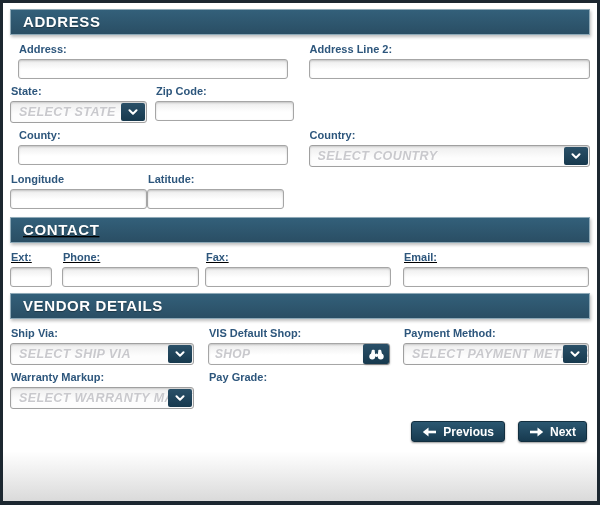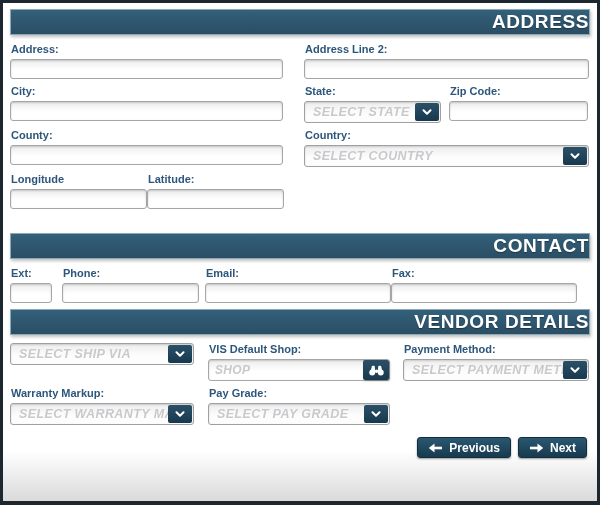--- a/index.html
+++ b/index.html
@@ -17,30 +17,29 @@
     background: linear-gradient(180deg, #ffffff 0%, #ffffff 90%, #dadada 100%);
     padding: 6px 7px 0 7px;
   }
   
   .sec-header {
     height: 26px;
     background: linear-gradient(180deg, #33607a 0%, #2a4e64 100%);
     border: 1px solid #8ea9b7;
     box-shadow: 1px 2px 3px rgba(0,0,0,0.25);
     color: #ffffff;
-    font-size: 19px;
+    font-size: 15px;
     font-weight: bold;
     letter-spacing: 0.6px;
     line-height: 24px;
     padding-left: 12px;
     text-shadow: 0 1px 1px rgba(0,0,0,0.35);
     margin-bottom: 8px;
-    text-align: right;
-  }
-  section#contact { margin-top: 24px; }
+  }
+  section#contact { margin-top: 8px; text-decoration: underline; }
   section#vendor  { }
 
   .row { display: flex; margin-bottom: 6px; align-items: flex-start; }
 
   .field { display: block; }
   .lbl {
     display: block;
     font-size: 11px;
     font-weight: bold;
     color: #2d567c;
@@ -117,30 +116,30 @@
     box-shadow: 1px 1px 2px rgba(0,0,0,0.3);
     display: flex; align-items: center; justify-content: center;
     cursor: pointer;
   }
 
   
   .w273 { width: 273px; } .w285 { width: 285px; }
   .w137 { width: 137px; } .w139 { width: 139px; }
   .w184 { width: 184px; } .w182 { width: 182px; } .w186 { width: 186px; }
   .w42  { width: 42px;  }
-  .mr21 { margin-right: 21px; } .mr8  { margin-right: 8px;  }
+  .mr21 { margin-right: 21px; margin-left: 8px; } .mr8  { margin-right: 8px;  }
   .mr6  { margin-right: 6px;  } .mr10 { margin-right: 10px; }
   .mr12 { margin-right: 12px; } .mr14 { margin-right: 14px; }
   .mr13 { margin-right: 13px; }
 
   
   .nav-row {
     display: flex;
     justify-content: flex-end;
-    gap: 7px;
+    gap: 13px;
     margin-top: 12px;
     padding-right: 3px;
     align-items: flex-end;
   }
   .nav-btn {
     height: 21px;
     padding: 0 10px;
     border: 1px solid #122f40;
     border-radius: 3px;
     background: linear-gradient(180deg, #2b5771 0%, #173a4f 100%);
@@ -170,24 +169,20 @@
         <label class="lbl">Address:</label>
         <input class="txt" type="text" value="" style="">
       </div>
       <div class="field w285">
         <label class="lbl">Address Line 2:</label>
         <input class="txt" type="text" value="" style="">
       </div>
     </div>
 
     <div class="row">
-      <div class="field w273 mr21">
-        <label class="lbl">City:</label>
-        <input class="txt" type="text" value="" style="">
-      </div>
       <div class="field w137 mr8">
         <label class="lbl">State:</label>
         <div class="select">
           <span class="sel-text">SELECT STATE</span>
           <span class="sel-btn">
             <svg width="10" height="7" viewBox="0 0 10 7">
                 <path d="M1.5 1.2 L5 4.8 L8.5 1.2" fill="none" stroke="#fff" stroke-width="2" stroke-linecap="round" stroke-linejoin="round"></path>
               </svg>
           </span>
         </div>
@@ -235,39 +230,40 @@
 
     <div class="row">
       <div class="field w42 mr10">
         <label class="lbl">Ext:</label>
         <input class="txt" type="text" value="" style="">
       </div>
       <div class="field w137 mr6">
         <label class="lbl">Phone:</label>
         <input class="txt" type="text" value="" style="">
       </div>
+      <div class="field w186 mr12">
+        <label class="lbl">Fax:</label>
+        <input class="txt" type="text" value="" style="">
+      </div>
       <div class="field w186">
         <label class="lbl">Email:</label>
-        <input class="txt" type="text" value="" style="">
-      </div>
-      <div class="field w186 mr12">
-        <label class="lbl">Fax:</label>
         <input class="txt" type="text" value="" style="">
       </div>
     </div>
   </section>
 
   <section id="vendor">
     <div class="sec-header">
       <span>VENDOR DETAILS</span>
     </div>
 
 
     <div class="row">
       <div class="field w184 mr14">
+        <label class="lbl">Ship Via:</label>
         <div class="select">
           <span class="sel-text">SELECT SHIP VIA</span>
           <span class="sel-btn">
             <svg width="10" height="7" viewBox="0 0 10 7">
                 <path d="M1.5 1.2 L5 4.8 L8.5 1.2" fill="none" stroke="#fff" stroke-width="2" stroke-linecap="round" stroke-linejoin="round"></path>
               </svg>
           </span>
         </div>
       </div>
       <div class="field w182 mr13">
@@ -305,28 +301,20 @@
           <span class="sel-text">SELECT WARRANTY MARKUP</span>
           <span class="sel-btn">
             <svg width="10" height="7" viewBox="0 0 10 7">
                 <path d="M1.5 1.2 L5 4.8 L8.5 1.2" fill="none" stroke="#fff" stroke-width="2" stroke-linecap="round" stroke-linejoin="round"></path>
               </svg>
           </span>
         </div>
       </div>
       <div class="field w182">
         <label class="lbl">Pay Grade:</label>
-        <div class="select">
-          <span class="sel-text">SELECT PAY GRADE</span>
-          <span class="sel-btn">
-            <svg width="10" height="7" viewBox="0 0 10 7">
-                <path d="M1.5 1.2 L5 4.8 L8.5 1.2" fill="none" stroke="#fff" stroke-width="2" stroke-linecap="round" stroke-linejoin="round"></path>
-              </svg>
-          </span>
-        </div>
       </div>
     </div>
   </section>
 
   <div class="nav-row">
     <button class="nav-btn">
       <svg width="15" height="10" viewBox="0 0 15 10">
         <rect x="4" y="3.7" width="10" height="2.6" fill="#fff"></rect>
         <path d="M6.5 0.4 L0.8 5 L6.5 9.6 Z" fill="#fff"></path>
       </svg>

